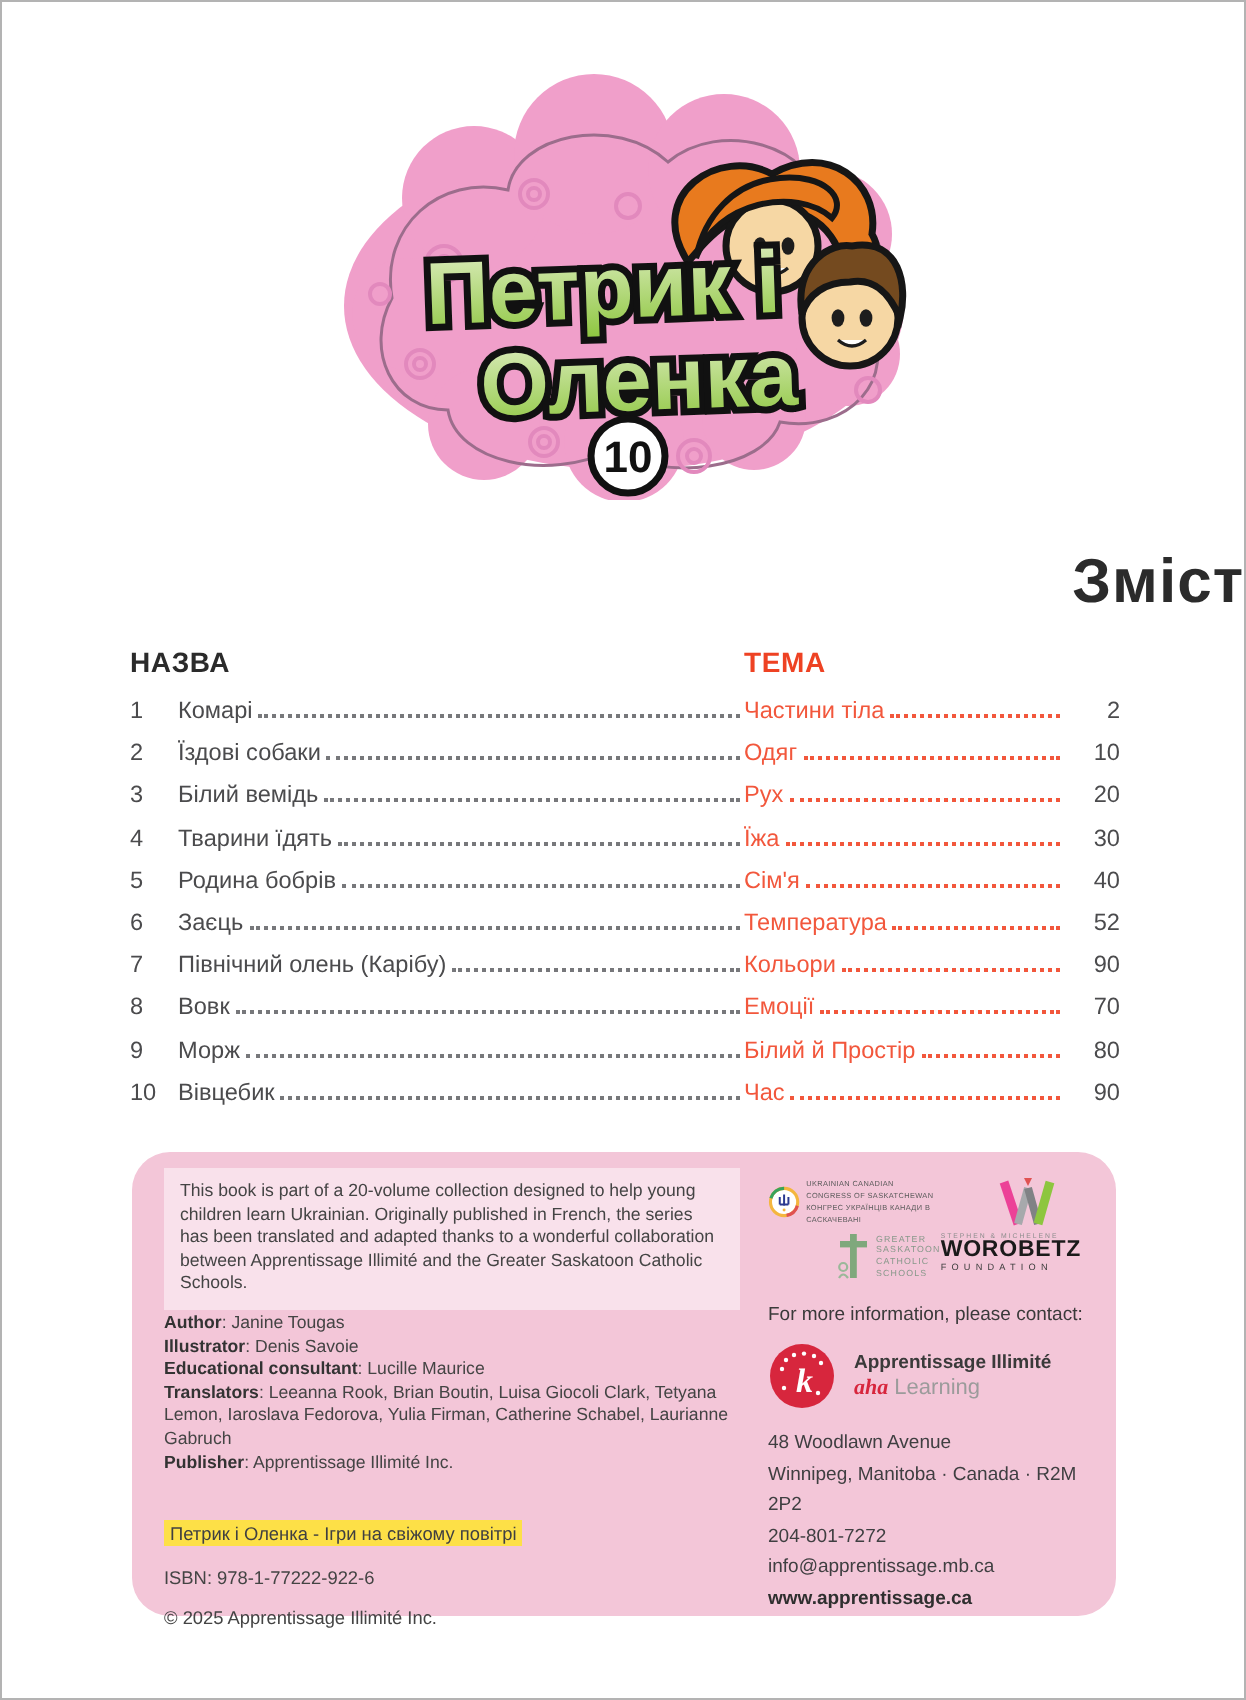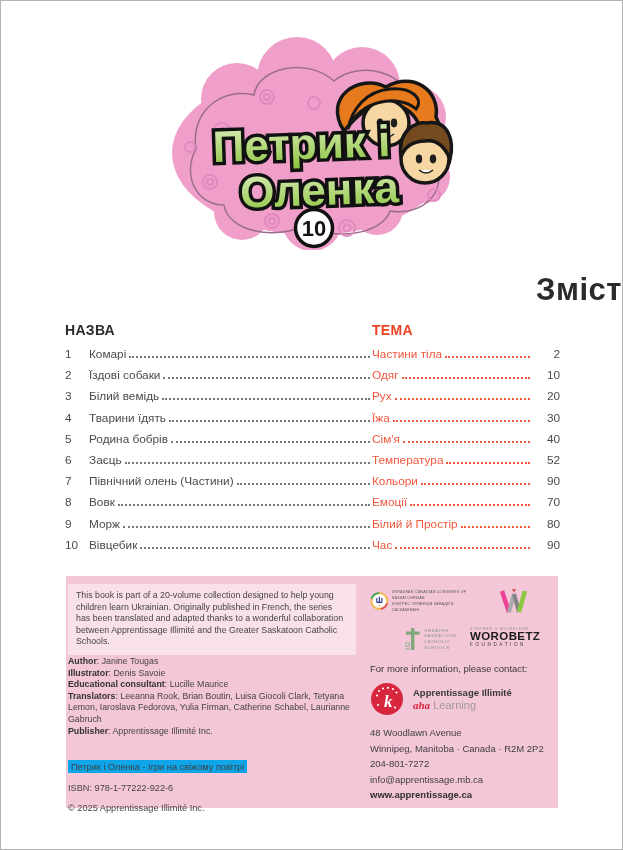--- a/index.html
+++ b/index.html
@@ -37,40 +37,41 @@
   .ttheme{white-space:nowrap;color:#f2573c;padding-right:3px;text-align:center;}
   .dots{flex:1;border-bottom:2px dotted #77787b;margin:0 2px 3px 0;min-width:8px;}
   .dots.orange{border-bottom-color:#f2573c;}
   .tpage{flex:0 0 28px;text-align:right;}
   
   .info-box{
     position:absolute;left:65px;top:575px;
     width:492px;height:232px;
     background:#f3c6d8;
     box-sizing:border-box;
-    padding:8px 2px;
+    padding:8px 16px;
     display:flex;
+    border-radius:19px;
   }
   .info-left{width:288px;flex:0 0 288px;}
   .desc-panel{
     background:#f9e1eb;
     padding:6px 8px 7px 8px;
     font-size:8.8px;line-height:11.6px;color:#444;
   }
   .credits{margin-top:1px;font-size:8.8px;line-height:11.6px;color:#444;}
   .credit-line b{color:#333;}
   .series-title{
     display:inline-block;margin-top:23px;
-    background:#0ea5e9;color:#3f3f41;
+    background:#fde047;color:#3f3f41;
     font-size:9.2px;padding:1.5px 3px;
   }
   .isbn-line{margin-top:9px;font-size:9.2px;color:#444;}
   .copy-line{margin-top:10px;font-size:9.2px;color:#444;}
   .info-right{flex:1;padding-left:14px;padding-top:4px;}
-  .logos{display:grid;grid-template-columns:1fr 86px;row-gap:13px;}
+  .logos{display:grid;grid-template-columns:1fr 86px;row-gap:2px;}
   .ucc{display:flex;align-items:center;}
   .ucc-text{font-size:3.7px;color:#5a5a5a;line-height:6px;margin-left:3px;letter-spacing:.2px;white-space:pre-line;}
   .wlogo{display:flex;justify-content:center;align-items:flex-end;}
   .gscs{display:flex;align-items:center;margin-left:34px;}
   .gscs-text{font-size:4.4px;line-height:5.6px;color:#87988a;letter-spacing:.6px;margin-left:3px;white-space:pre-line;}
   .worobetz{text-align:left;}
   .wb-top{font-size:3.4px;color:#8d8d8d;letter-spacing:1px;}
   .wb-name{font-size:11.5px;font-weight:800;color:#1a1a1a;letter-spacing:.4px;line-height:11px;}
   .wb-sub{font-size:4.6px;color:#3c3c3c;letter-spacing:2.6px;}
   .contact-heading{margin-top:12px;font-size:9.5px;color:#3a3a3a;}
@@ -228,21 +229,21 @@
         </div>
       <div class="toc-right">
           <span class="ttheme">Температура</span>
           <span class="dots orange"></span>
           <span class="tpage">52</span>
         </div>
     </div>
     <div class="toc-row">
       <div class="toc-left">
           <span class="tnum">7</span>
-          <span class="ttitle">Північний олень (Частини)</span>
+          <span class="ttitle">Північний олень (Карібу)</span>
           <span class="dots"></span>
         </div>
       <div class="toc-right">
           <span class="ttheme">Кольори</span>
           <span class="dots orange"></span>
           <span class="tpage">90</span>
         </div>
     </div>
     <div class="toc-row">
       <div class="toc-left">

